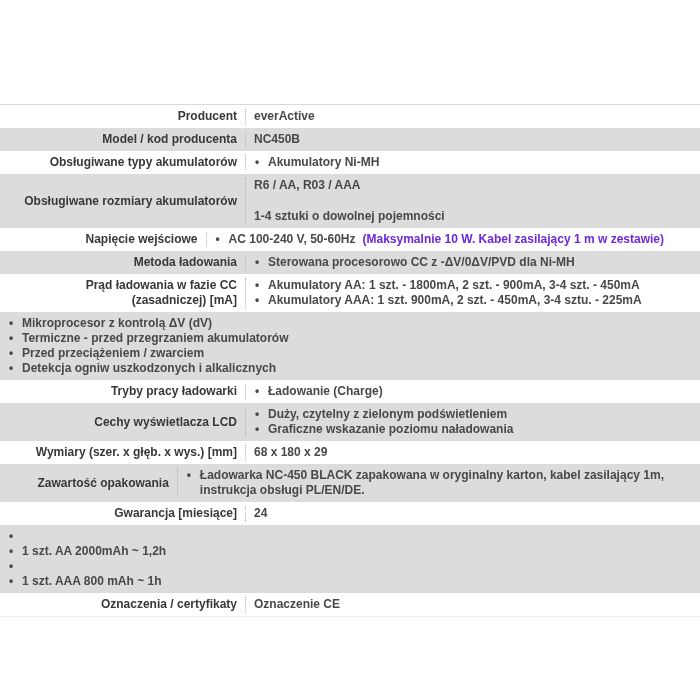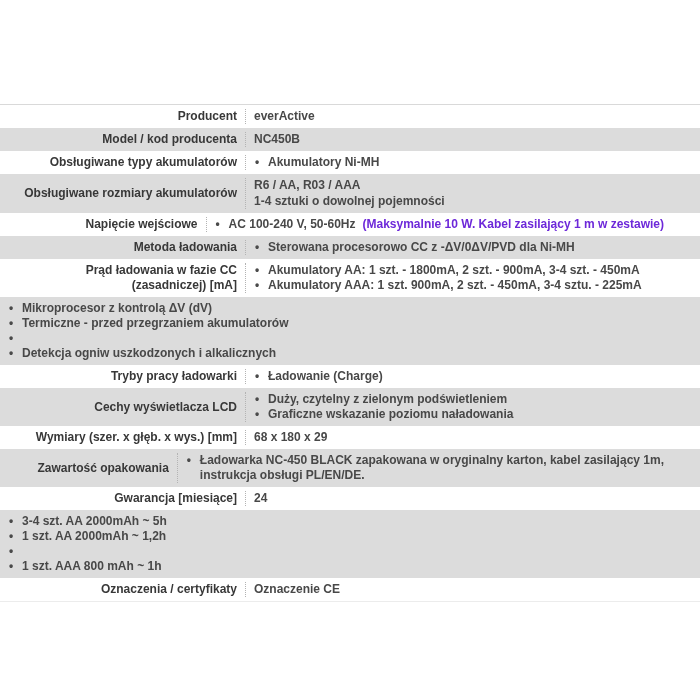--- a/index.html
+++ b/index.html
@@ -51,21 +51,21 @@
     padding-right: 36px;
     line-height: 15px;
   }
   .line {
     display: flex;
     align-items: flex-start;
     white-space: nowrap;
     font-weight: bold;
   }
   .line.wrapline { white-space: normal; }
-  .gap-top { margin-top: 1px; }
+  .gap-top { margin-top: 16px; }
   .bullet {
     width: 13px;
     flex: 0 0 13px;
     margin-left: 1px;
     color: #4a4a4a;
     line-height: 15px;
   }
   .ltext { line-height: 15px; }
   .ltext .blk { display: block; white-space: nowrap; }
   .note {
@@ -159,20 +159,21 @@
         <div class="line">
           <span class="bullet">•</span>
           <span class="ltext">Mikroprocesor z kontrolą ΔV (dV)</span>
         </div>
         <div class="line">
           <span class="bullet">•</span>
           <span class="ltext">Termiczne - przed przegrzaniem akumulatorów</span>
         </div>
         <div class="line">
           <span class="bullet">•</span>
+          <span class="ltext">Przed przeciążeniem / zwarciem</span>
         </div>
         <div class="line">
           <span class="bullet">•</span>
           <span class="ltext">Detekcja ogniw uszkodzonych i alkalicznych</span>
         </div>
       </div>
     </div>
 
     <div class="spec-row">
       <div class="label-cell">Tryby pracy ładowarki</div>
@@ -226,21 +227,20 @@
         <div class="line">
           <span class="ltext">24</span>
         </div>
       </div>
     </div>
 
     <div class="spec-row">
       <div class="value-cell">
         <div class="line">
           <span class="bullet">•</span>
-          <span class="ltext">3-4 szt. AA 2000mAh ~ 5h</span>
         </div>
         <div class="line">
           <span class="bullet">•</span>
           <span class="ltext">1 szt. AA 2000mAh ~ 1,2h</span>
         </div>
         <div class="line">
           <span class="bullet">•</span>
         </div>
         <div class="line">
           <span class="bullet">•</span>

